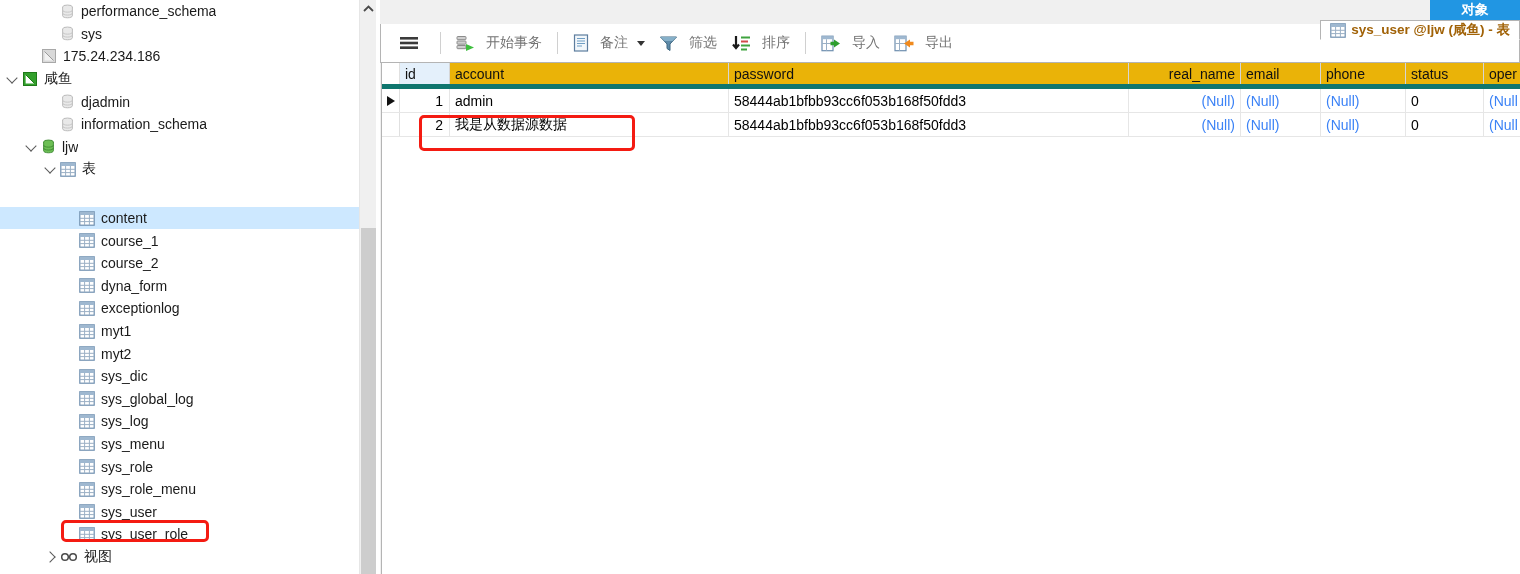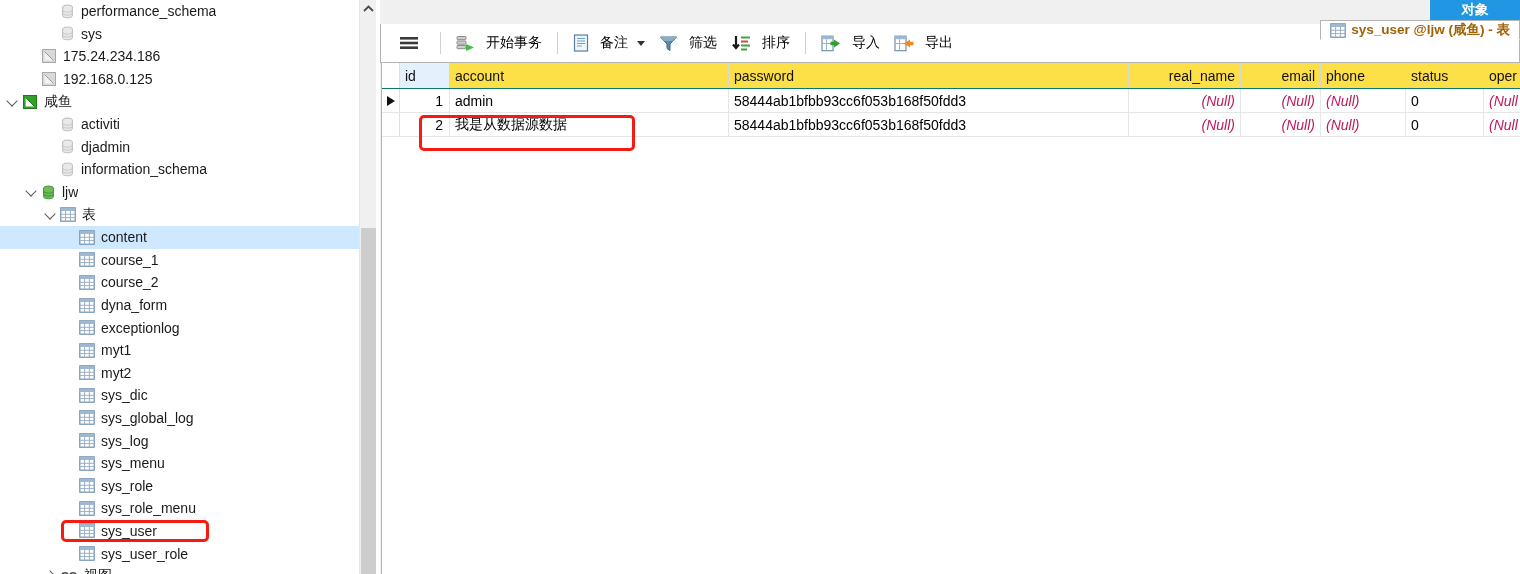--- a/index.html
+++ b/index.html
@@ -26,21 +26,21 @@
   .tree-item {
     position: relative;
     height: 22.6px;
     display: flex;
     align-items: center;
     white-space: nowrap;
     padding-right: 4px;
     font-size: 14px;
     color: #1a1a1a;
   }
-  .tree-item.selected { background: #cde8ff; }
+  .tree-item.selected { background: #cde8ff; margin-top: 26px; }
   .twisty {
     width: 14px; height: 14px;
     flex: 0 0 14px;
     margin-right: 2px;
     position: relative;
   }
   .twisty.open::before,
   .twisty.closed::before {
     content: "";
     position: absolute;
@@ -167,21 +167,21 @@
     gap: 0px;
     padding-left: 12px;
     background: transparent;
     z-index: 5;
   }
   .tb-btn {
     display: flex; align-items: center; gap: 5px;
     height: 28px;
     padding: 0 7px;
     font-size: 14px;
-    color: #000000;
+    color: #737373;
     white-space: nowrap;
   }
   .tb-sep {
     width: 1px; height: 22px;
     background: #d0d0d0;
     margin: 0 8px;
   }
   .caret-down {
     width: 0; height: 0;
     border-left: 4px solid transparent;
@@ -200,22 +200,22 @@
     border-left: 1px solid #b4b4b4;
   }
   .grid-row {
     display: flex;
     height: 24px;
     align-items: stretch;
     border-bottom: 1px solid #e6e6e6;
     white-space: nowrap;
   }
   .grid-row.header {
-    background: #fde047;
-    border-bottom: 1px solid #0f766e;
+    background: #eab308;
+    border-bottom: 5px solid #0f766e;
     height: 26px;
   }
   .gutter {
     flex: 0 0 18px;
     background: #ffffff;
     border-right: 1px solid #e0e0e0;
     display: flex; align-items: center; justify-content: center;
   }
   .grid-row.header .gutter { background: #ffffff; }
   .cell {
@@ -229,25 +229,25 @@
   .grid-row.header .cell {
     border-right: 1px solid #d6d6d6;
     font-size: 14px;
     color: #111;
   }
   .grid-row.header .cell.c-id { background: #e4f0fb; }
   .cell.c-id   { flex: 0 0 50px; justify-content: flex-end; padding-right: 6px; }
   .cell.c-account { flex: 0 0 279px; }
   .cell.c-password{ flex: 0 0 400px; }
   .cell.c-real  { flex: 0 0 112px; justify-content: flex-end; }
-  .cell.c-email { flex: 0 0 80px; justify-content: flex-end; }
+  .cell.c-email { flex: 0 0 80px; }
   .cell.c-phone { flex: 0 0 85px; }
   .cell.c-status{ flex: 0 0 78px; }
   .cell.c-oper  { flex: 0 0 60px; }
-  .null { color: #be185d; font-style: italic; }
+  .null { color: #3b82f6; }
   .row-marker {
     width: 0; height: 0;
     border-top: 5.5px solid transparent;
     border-bottom: 5.5px solid transparent;
     border-left: 8px solid #111;
   }
   .grid-filler { background: #fff; height: 300px; }
 
   
   #watermark {
@@ -298,55 +298,30 @@
         <span class="ic">
           <svg class="icon-conn" viewBox="0 0 16 16">
             <rect x="1.5" y="1.5" width="13" height="13" fill="#d9d9d9" stroke="#a8a8a8"></rect>
             <path d="M3.5 12.5 L3.5 3.5 L12.5 12.5 Z" fill="#f2f2f2"></path>
             <path d="M3.5 3.5 L12.5 12.5" stroke="#9a9a9a" fill="none"></path>
           </svg>
         </span>
         <span class="tree-label">175.24.234.186</span>
       </div>
       <div class="tree-item">
-        <span style="flex: 0 0 25px;"></span>
-        <span class="twisty "></span>
-        <span class="ic">
-          <svg class="icon-conn" viewBox="0 0 16 16">
-            <rect x="1.5" y="1.5" width="13" height="13" fill="#d9d9d9" stroke="#a8a8a8"></rect>
-            <path d="M3.5 12.5 L3.5 3.5 L12.5 12.5 Z" fill="#f2f2f2"></path>
-            <path d="M3.5 3.5 L12.5 12.5" stroke="#9a9a9a" fill="none"></path>
-          </svg>
-        </span>
-        <span class="tree-label">192.168.0.125</span>
-      </div>
-      <div class="tree-item">
         <span style="flex: 0 0 6px;"></span>
         <span class="twisty open"></span>
         <span class="ic">
           <svg class="icon-conn" viewBox="0 0 16 16">
             <rect x="1.5" y="1.5" width="13" height="13" fill="#33a02c" stroke="#1f7a19"></rect>
             <path d="M3.6 12.4 L3.6 3.6 L12.4 12.4 Z" fill="#ffffff"></path>
             <path d="M3.6 3.6 L12.4 12.4" stroke="#1f7a19" fill="none"></path>
           </svg>
         </span>
         <span class="tree-label">咸鱼</span>
-      </div>
-      <div class="tree-item">
-        <span style="flex: 0 0 44px;"></span>
-        <span class="twisty "></span>
-        <span class="ic">
-          <svg class="icon-db" viewBox="0 0 16 16">
-            <ellipse cx="8" cy="3.2" rx="5.2" ry="2.1" fill="#e9e9e9" stroke="#b8b8b8"></ellipse>
-            <path d="M2.8 3.2 V12.6 C2.8 13.8 5.1 14.7 8 14.7 C10.9 14.7 13.2 13.8 13.2 12.6 V3.2" fill="#e9e9e9" stroke="#b8b8b8"></path>
-            <path d="M2.8 6.6 C2.8 7.8 5.1 8.7 8 8.7 C10.9 8.7 13.2 7.8 13.2 6.6" fill="none" stroke="#c4c4c4"></path>
-            <path d="M2.8 9.7 C2.8 10.9 5.1 11.8 8 11.8 C10.9 11.8 13.2 10.9 13.2 9.7" fill="none" stroke="#c4c4c4"></path>
-          </svg>
-        </span>
-        <span class="tree-label">activiti</span>
       </div>
       <div class="tree-item">
         <span style="flex: 0 0 44px;"></span>
         <span class="twisty "></span>
         <span class="ic">
           <svg class="icon-db" viewBox="0 0 16 16">
             <ellipse cx="8" cy="3.2" rx="5.2" ry="2.1" fill="#e9e9e9" stroke="#b8b8b8"></ellipse>
             <path d="M2.8 3.2 V12.6 C2.8 13.8 5.1 14.7 8 14.7 C10.9 14.7 13.2 13.8 13.2 12.6 V3.2" fill="#e9e9e9" stroke="#b8b8b8"></path>
             <path d="M2.8 6.6 C2.8 7.8 5.1 8.7 8 8.7 C10.9 8.7 13.2 7.8 13.2 6.6" fill="none" stroke="#c4c4c4"></path>
             <path d="M2.8 9.7 C2.8 10.9 5.1 11.8 8 11.8 C10.9 11.8 13.2 10.9 13.2 9.7" fill="none" stroke="#c4c4c4"></path>

